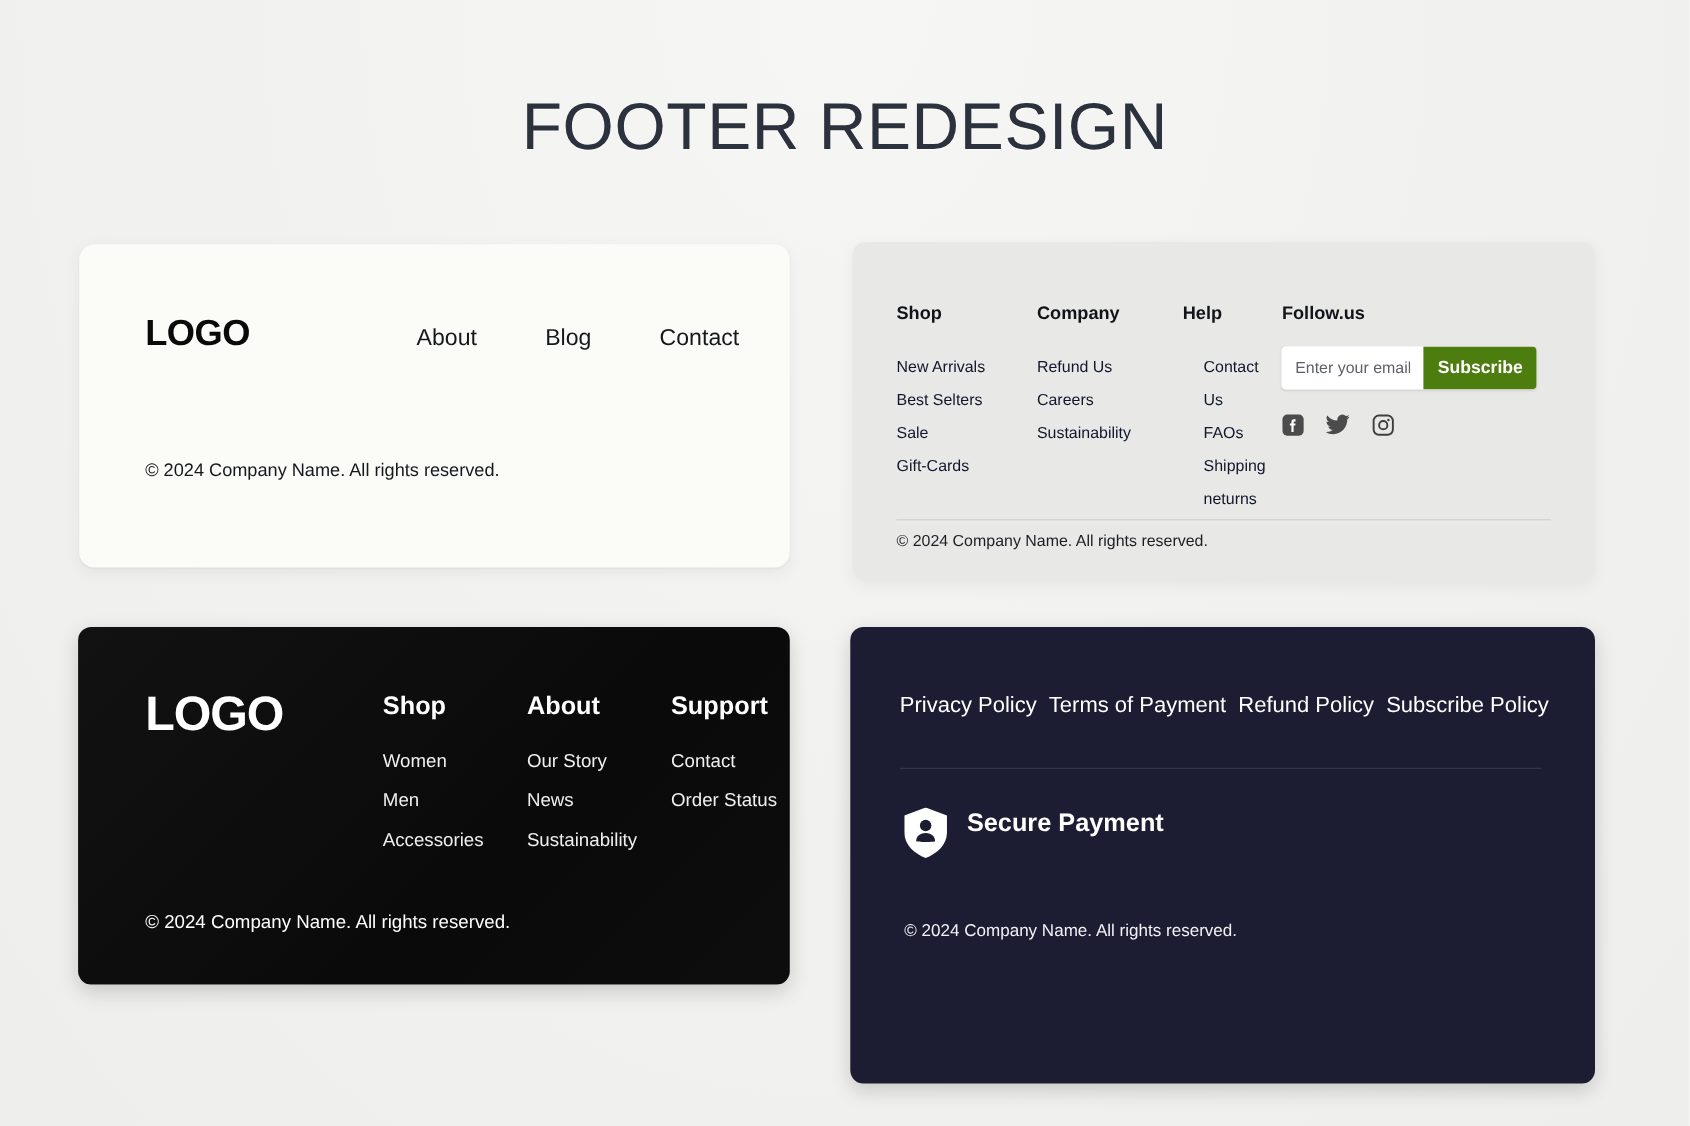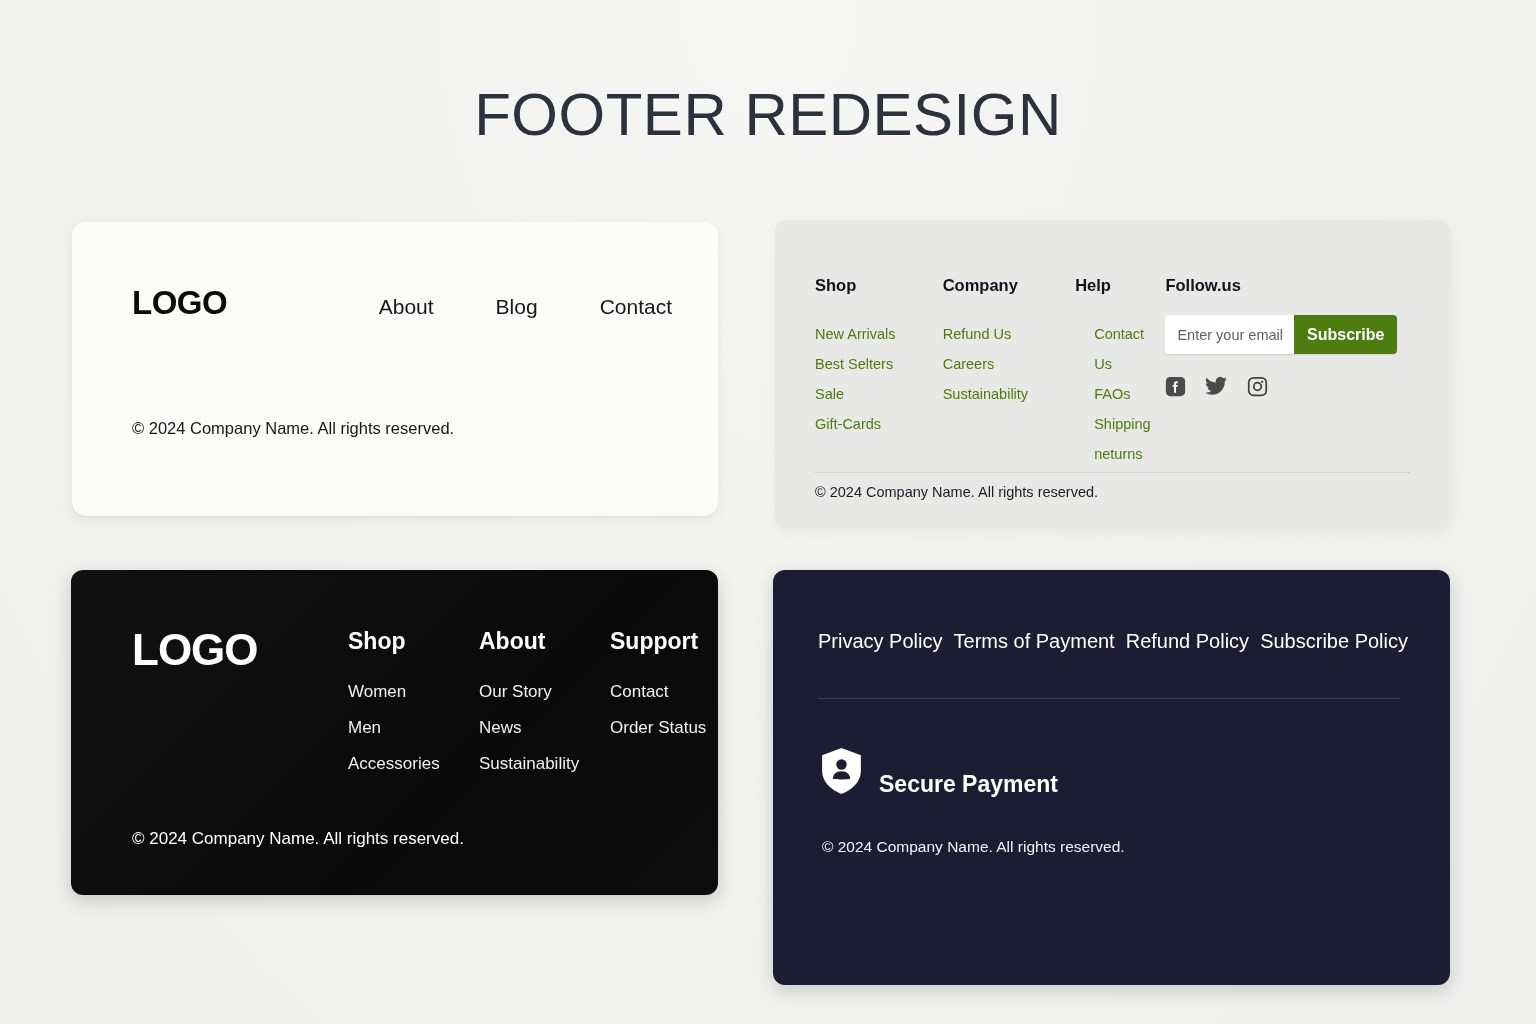--- a/index.html
+++ b/index.html
@@ -102,21 +102,21 @@
   .col h4 {
     font-size: 16.5px;
     font-weight: 700;
     color: #111318;
     margin-bottom: 24px;
     white-space: nowrap;
   }
   .col a {
     font-size: 14.5px;
     line-height: 30px;
-    color: #4d7c0f;
+    color: #0f172a;
     text-decoration: none;
   }
   .col-help a { display: block; max-width: 72px; margin-left: 19px; }
 
   .col-follow { width: 260px; }
   .col-follow h4 { margin-bottom: 20px; }
   .subscribe-row {
     display: flex;
     width: 232px;
     height: 39px;
@@ -239,24 +239,24 @@
     white-space: nowrap;
   }
   #card-navy .divider {
     position: absolute;
     left: 45px; top: 128px;
     width: 583px; height: 1px;
     background: rgba(255,255,255,0.13);
   }
   #card-navy .pay-row {
     position: absolute;
-    left: 49px; top: 178px;
+    left: 49px; top: 164px;
     width: 585px;
     display: flex;
-    align-items: flex-end;
+    align-items: flex-start;
   }
   .secure-label {
     font-size: 23px;
     font-weight: 700;
     color: #ffffff;
     margin-left: 18px;
     white-space: nowrap;
   }
   .pay-marks {
     margin-left: auto;

